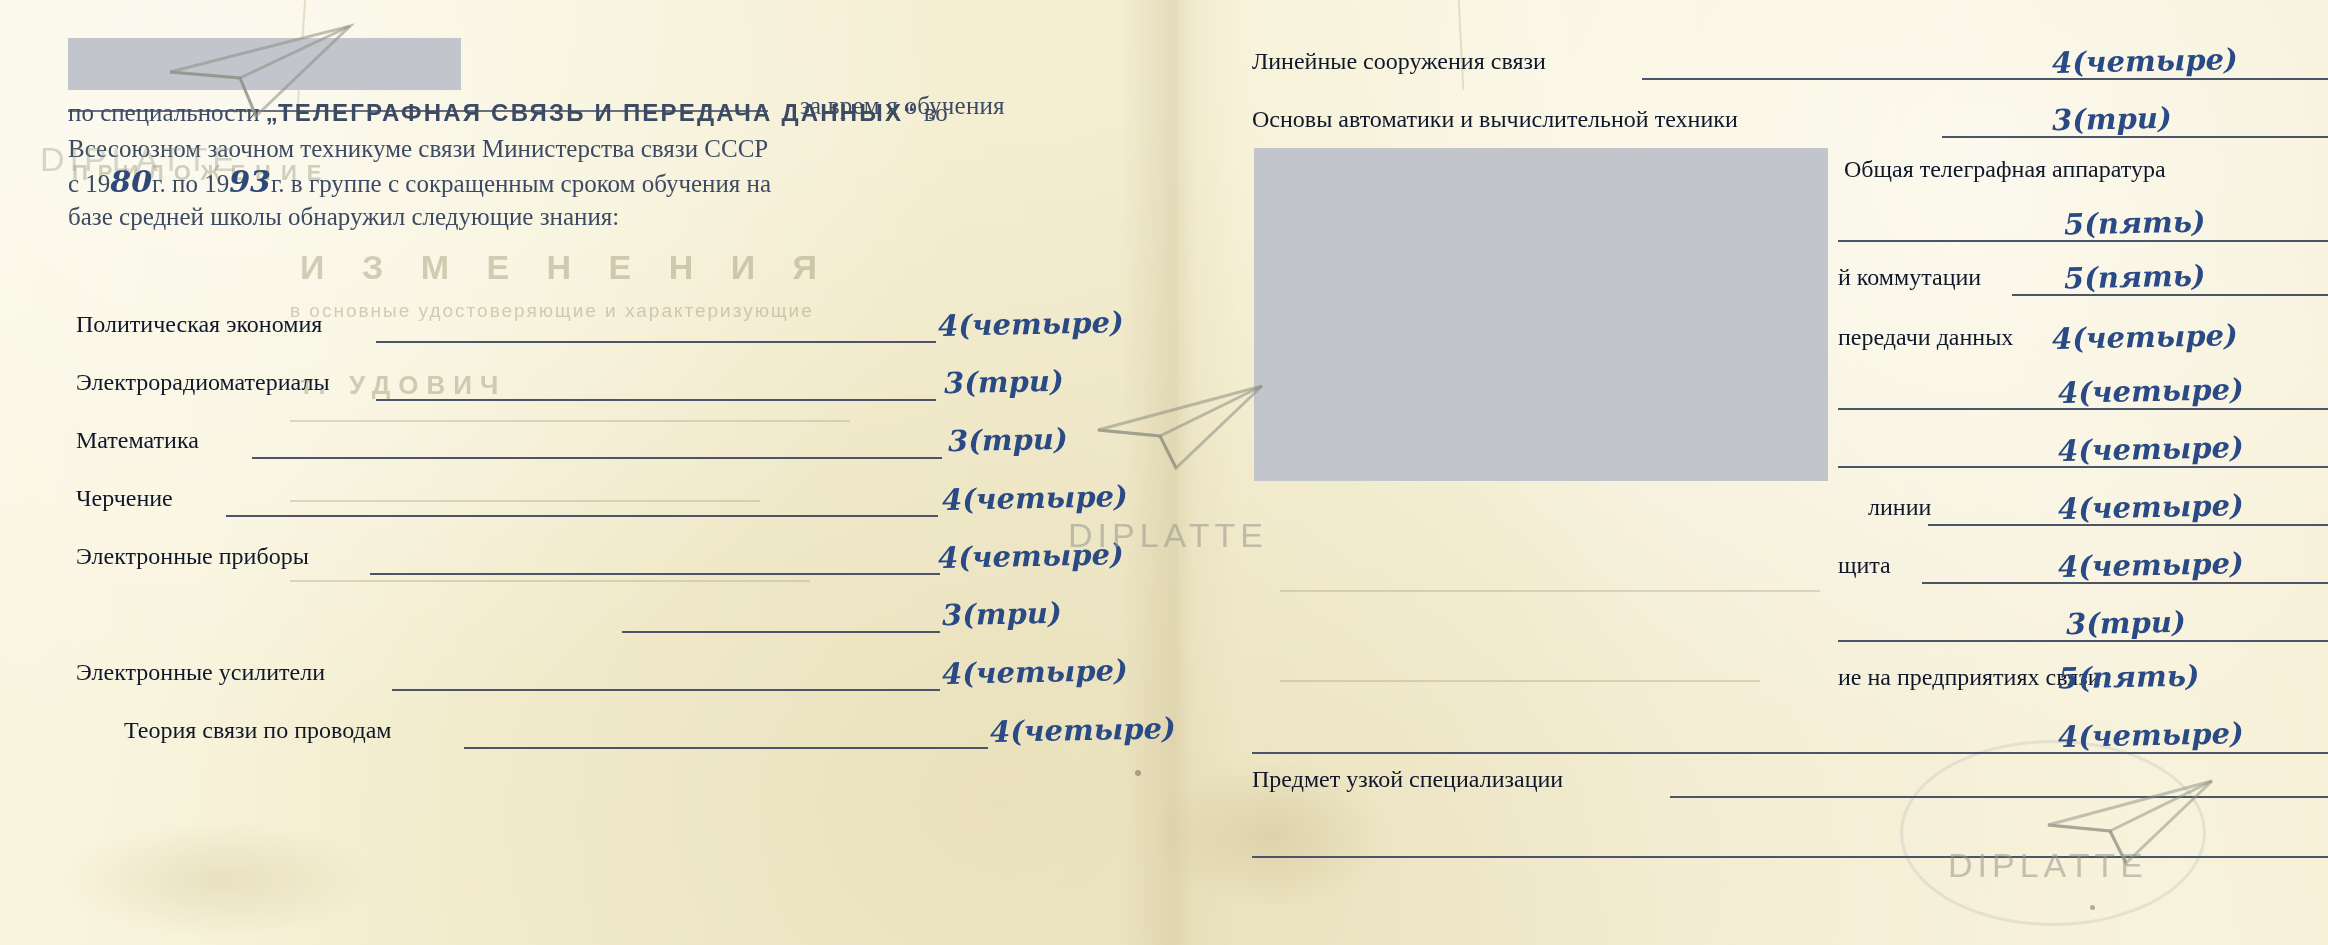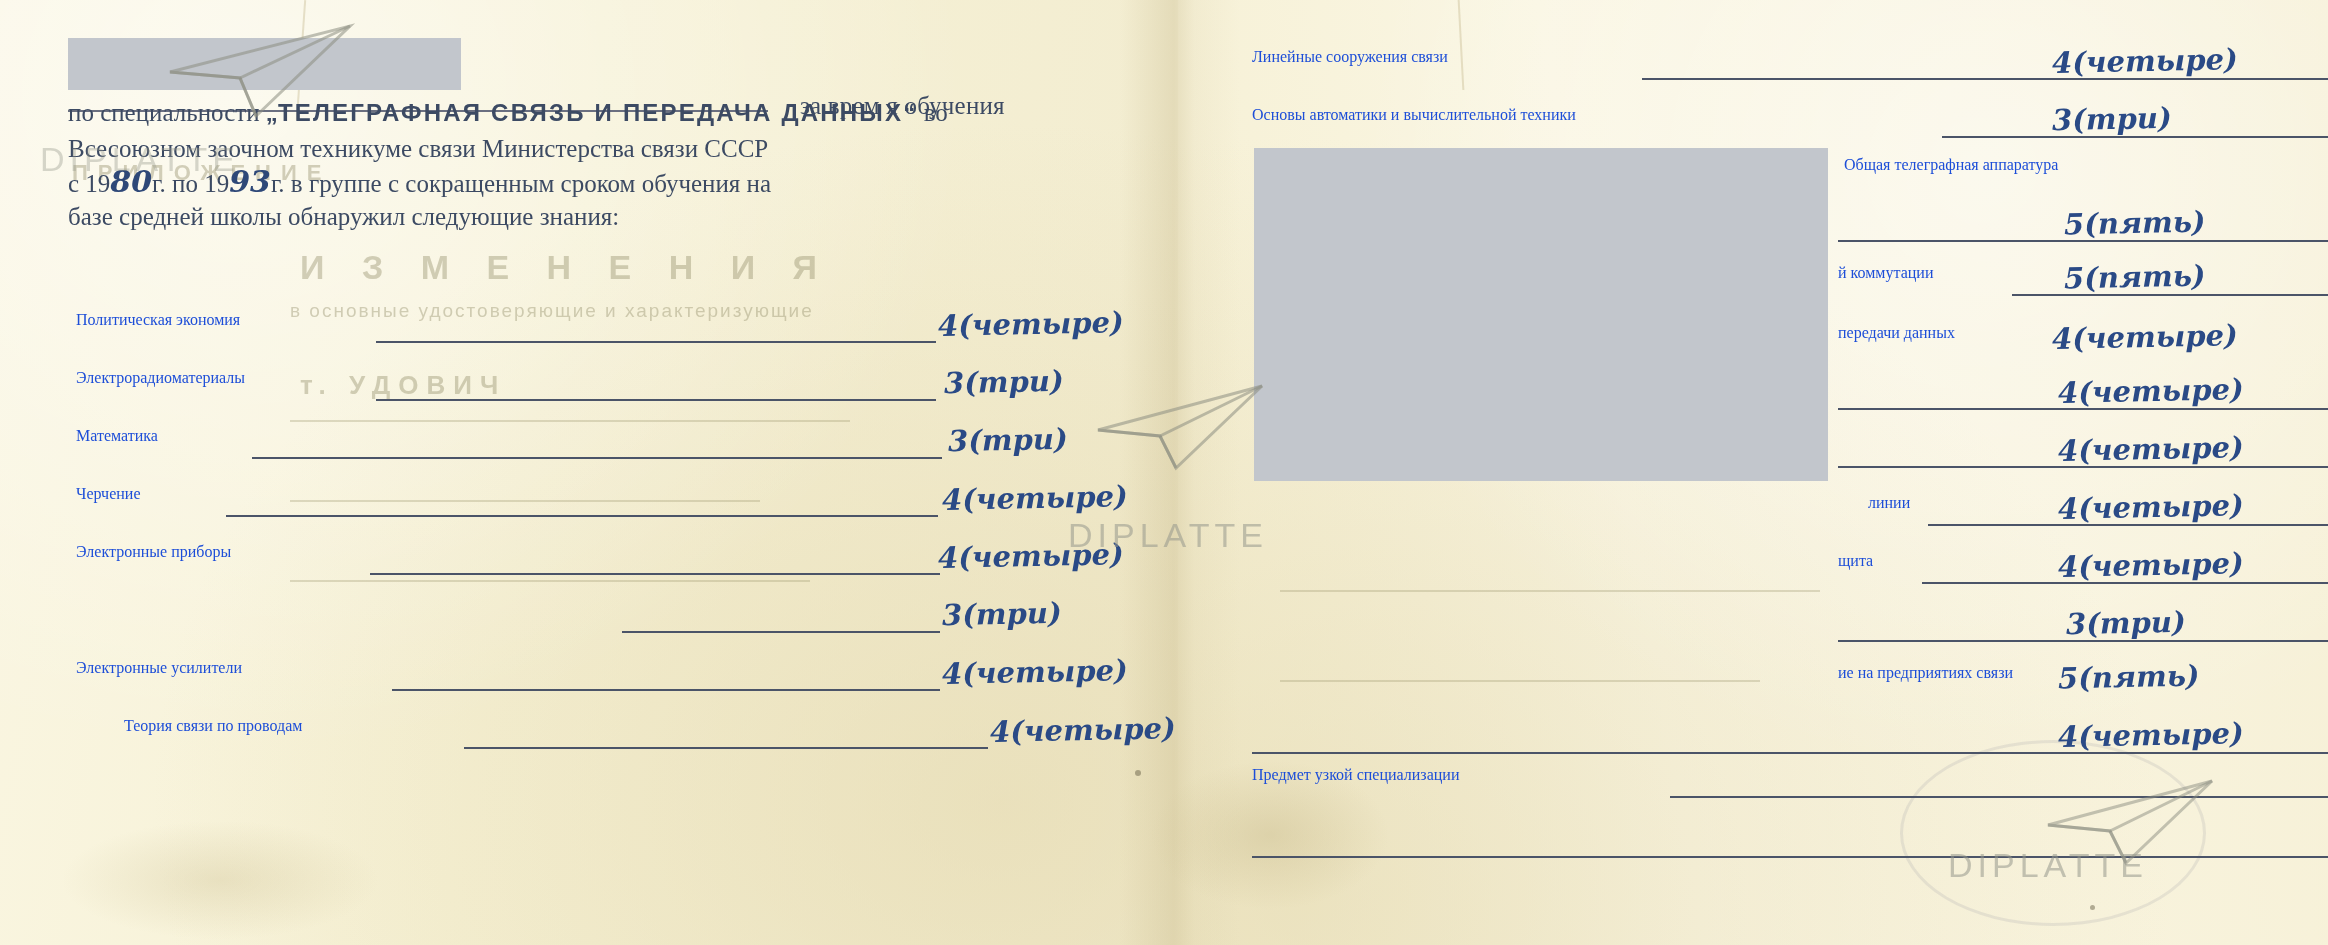--- a/index.html
+++ b/index.html
@@ -123,22 +123,22 @@
 
   
   .row {
     position: absolute;
     height: 42px;
   }
   .row .label {
     position: absolute;
     left: 0;
     top: 6px;
-    font-size: 16px;
-    color: #1d4ed8;
+    font-size: 24px;
+    color: #0f172a;
     white-space: nowrap;
   }
   .row .rule {
     position: absolute;
     bottom: 4px;
     height: 2px;
     background: #4b5468;
   }
   .row .grade {
     position: absolute;

